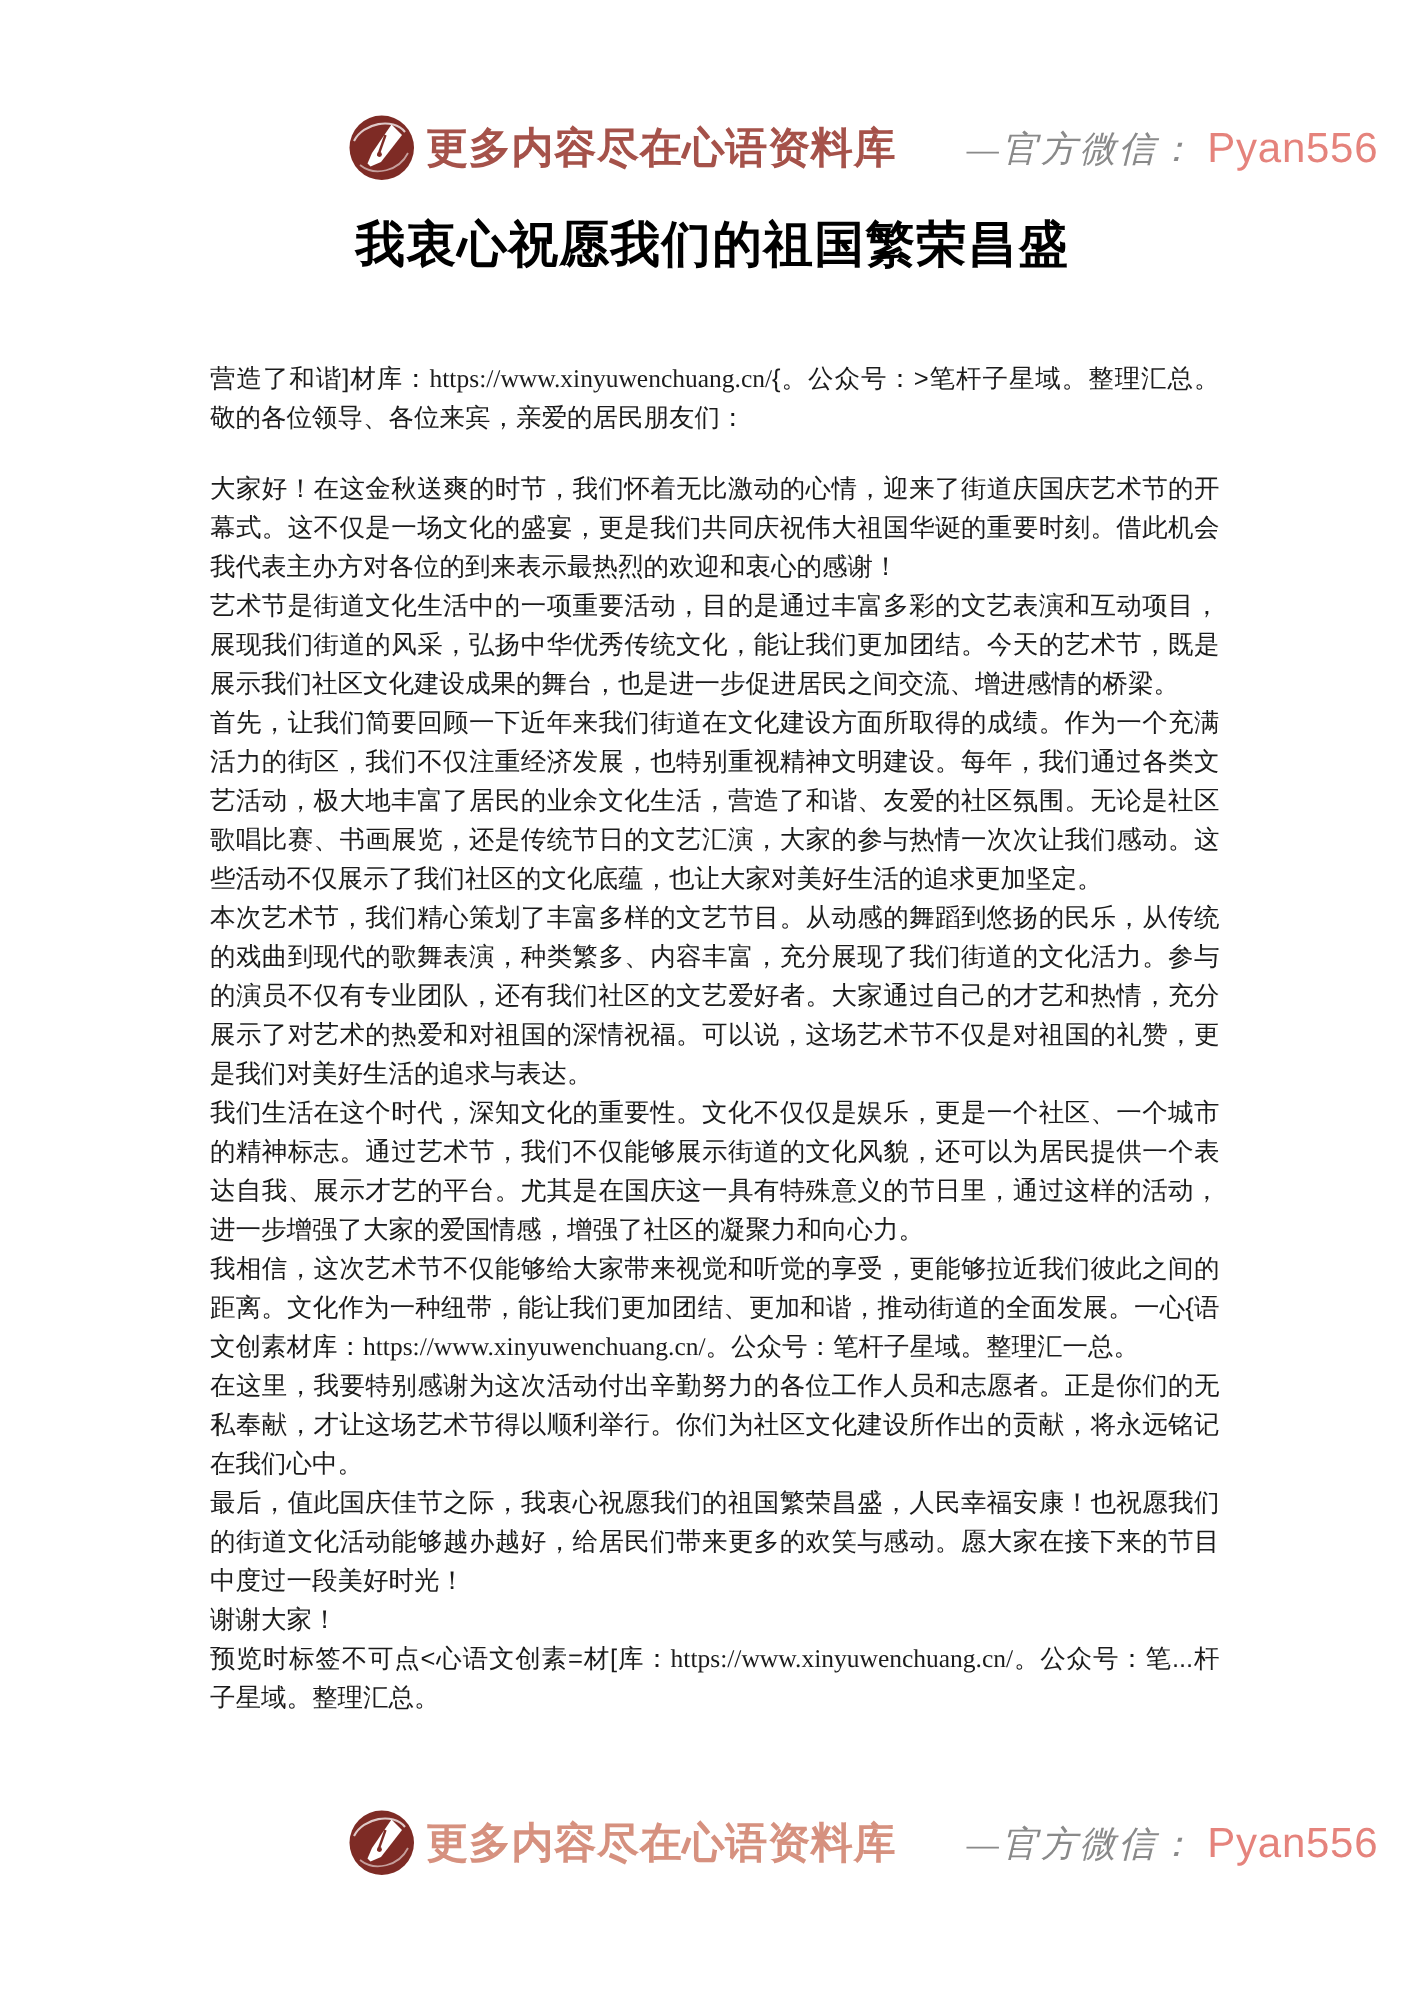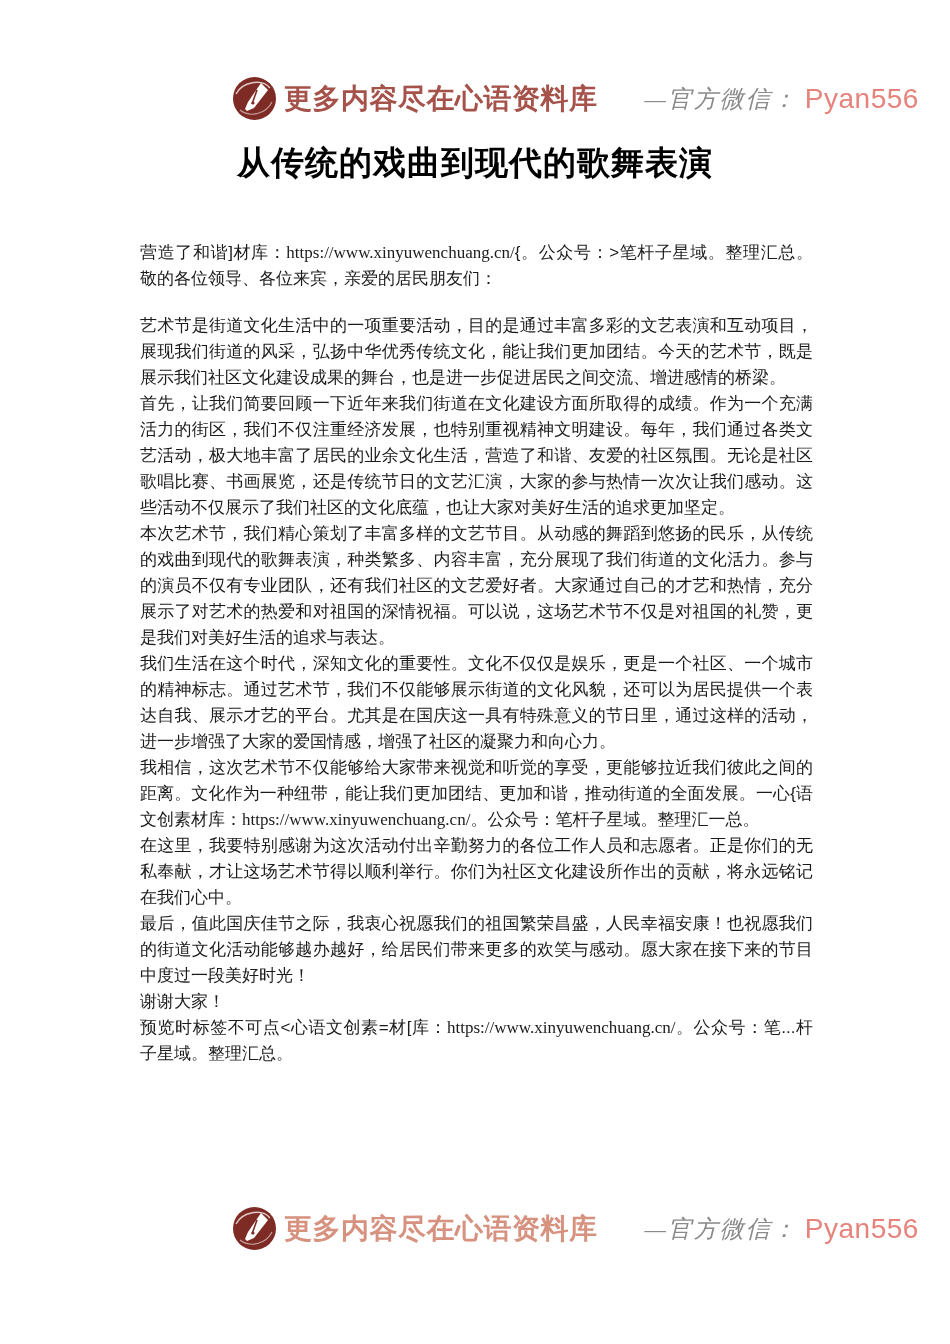--- a/index.html
+++ b/index.html
@@ -74,24 +74,25 @@
         <path d="M29 7 L36 14 L22 32 L15 35 L13 33 L16 26 Z" fill="#ffffff"></path>
         <line x1="25" y1="14" x2="20" y2="28" stroke="currentColor" stroke-width="1.6"></line>
         <circle cx="21" cy="27" r="1.6" fill="currentColor"></circle>
       </svg>
     </span>
     <span class="brand" style="color: rgb(165, 82, 74);">更多内容尽在心语资料库</span>
     <span class="label" style="color: rgb(138, 138, 138);">—官方微信：</span>
     <span class="wid" style="color: rgb(229, 131, 124);">Pyan556</span>
   </div>
 
-  <h1 class="doc-title">从传统的戏曲到现代的歌舞表演</h1>
+  <h1 class="doc-title">我衷心祝愿我们的祖国繁荣昌盛</h1>
 
   <div class="doc-body">
     <p class="sans gap-after"><span>营造了和谐]材库：</span><span class="latin">https://www.xinyuwenchuang.cn/</span><span>{。公众号：&gt;笔杆子星域。整理汇总。敬的各位领导、各位来宾，亲爱的居民朋友们：</span></p>
+    <p class="serif">大家好！在这金秋送爽的时节，我们怀着无比激动的心情，迎来了街道庆国庆艺术节的开幕式。这不仅是一场文化的盛宴，更是我们共同庆祝伟大祖国华诞的重要时刻。借此机会我代表主办方对各位的到来表示最热烈的欢迎和衷心的感谢！</p>
     <p class="serif">艺术节是街道文化生活中的一项重要活动，目的是通过丰富多彩的文艺表演和互动项目，展现我们街道的风采，弘扬中华优秀传统文化，能让我们更加团结。今天的艺术节，既是展示我们社区文化建设成果的舞台，也是进一步促进居民之间交流、增进感情的桥梁。</p>
     <p class="serif">首先，让我们简要回顾一下近年来我们街道在文化建设方面所取得的成绩。作为一个充满活力的街区，我们不仅注重经济发展，也特别重视精神文明建设。每年，我们通过各类文艺活动，极大地丰富了居民的业余文化生活，营造了和谐、友爱的社区氛围。无论是社区歌唱比赛、书画展览，还是传统节日的文艺汇演，大家的参与热情一次次让我们感动。这些活动不仅展示了我们社区的文化底蕴，也让大家对美好生活的追求更加坚定。</p>
     <p class="serif">本次艺术节，我们精心策划了丰富多样的文艺节目。从动感的舞蹈到悠扬的民乐，从传统的戏曲到现代的歌舞表演，种类繁多、内容丰富，充分展现了我们街道的文化活力。参与的演员不仅有专业团队，还有我们社区的文艺爱好者。大家通过自己的才艺和热情，充分展示了对艺术的热爱和对祖国的深情祝福。可以说，这场艺术节不仅是对祖国的礼赞，更是我们对美好生活的追求与表达。</p>
     <p class="serif">我们生活在这个时代，深知文化的重要性。文化不仅仅是娱乐，更是一个社区、一个城市的精神标志。通过艺术节，我们不仅能够展示街道的文化风貌，还可以为居民提供一个表达自我、展示才艺的平台。尤其是在国庆这一具有特殊意义的节日里，通过这样的活动，进一步增强了大家的爱国情感，增强了社区的凝聚力和向心力。</p>
     <p class="sans"><span>我相信，这次艺术节不仅能够给大家带来视觉和听觉的享受，更能够拉近我们彼此之间的距离。文化作为一种纽带，能让我们更加团结、更加和谐，推动街道的全面发展。一心{语文创素材库：</span><span class="latin">https://www.xinyuwenchuang.cn/</span><span>。公众号：笔杆子星域。整理汇一总。</span></p>
     <p class="serif">在这里，我要特别感谢为这次活动付出辛勤努力的各位工作人员和志愿者。正是你们的无私奉献，才让这场艺术节得以顺利举行。你们为社区文化建设所作出的贡献，将永远铭记在我们心中。</p>
     <p class="serif">最后，值此国庆佳节之际，我衷心祝愿我们的祖国繁荣昌盛，人民幸福安康！也祝愿我们的街道文化活动能够越办越好，给居民们带来更多的欢笑与感动。愿大家在接下来的节目中度过一段美好时光！</p>
     <p class="serif">谢谢大家！</p>
     <p class="sans"><span>预览时标签不可点&lt;心语文创素=材[库：</span><span class="latin">https://www.xinyuwenchuang.cn/</span><span>。公众号：笔...杆子星域。整理汇总。</span></p>
   </div>

